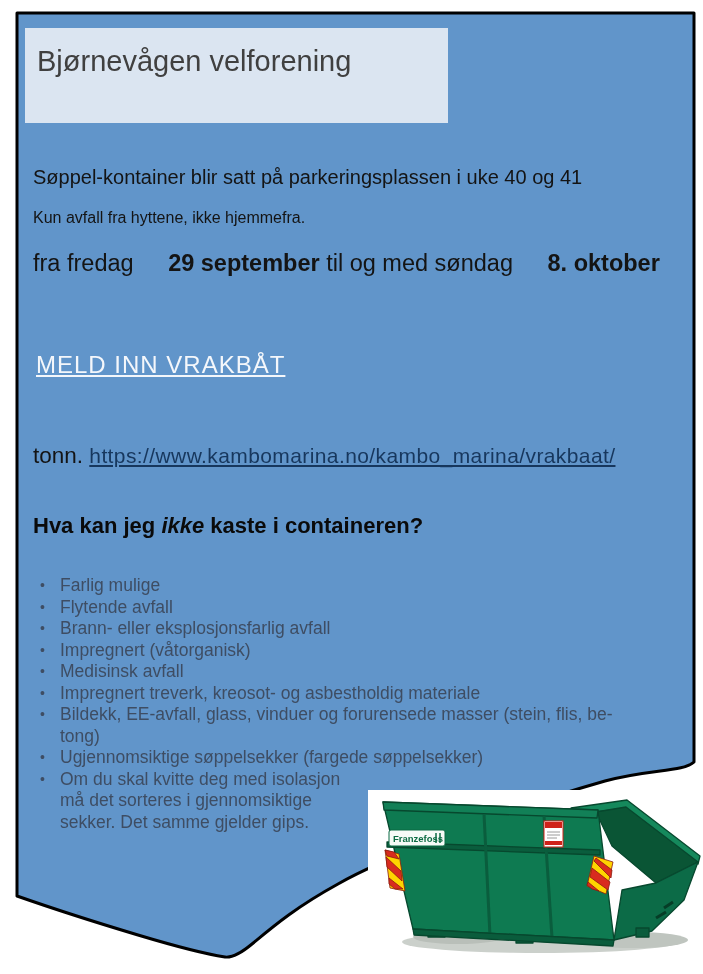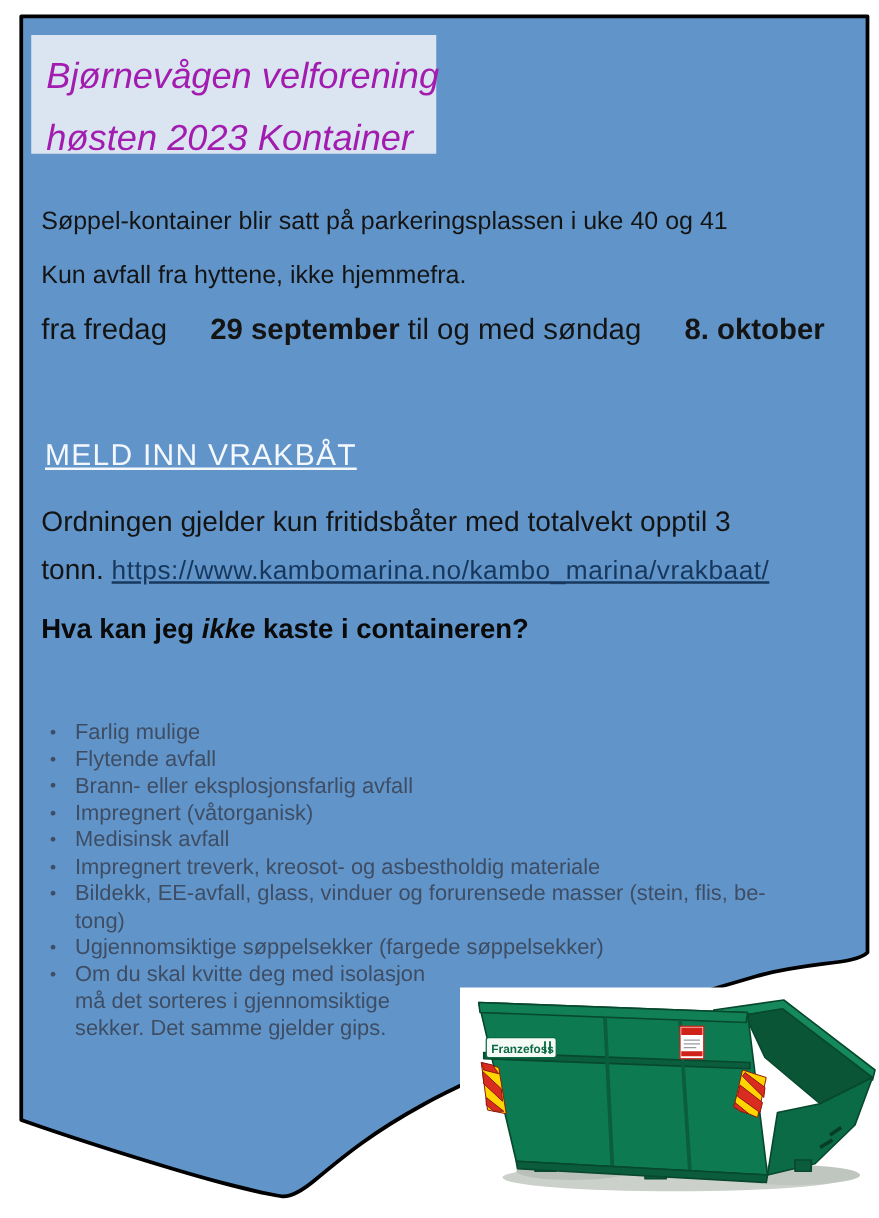--- a/index.html
+++ b/index.html
@@ -2,33 +2,33 @@
 <html><head>
 <meta charset="utf-8">
 <style>
   html,body{margin:0;padding:0;background:#ffffff;}
   .page{
     position:relative;width:703px;height:974px;background:#ffffff;
     overflow:hidden;font-family:"Liberation Sans","DejaVu Sans",sans-serif;
   }
   .banner-svg{position:absolute;left:0;top:0;}
   .title-box{
-    position:absolute;left:25px;top:28px;width:324px;height:95px;
-    background:#dbe5f1;color:#a21caf;
-    font-size:29px;line-height:50px;padding:8px 0 0 12px;box-sizing:border-box;font-style:italic;
+    position:absolute;left:25px;top:28px;width:423px;height:95px;
+    background:#dbe5f1;color:#404040;
+    font-size:29px;line-height:50px;padding:8px 0 0 12px;box-sizing:border-box;
   }
   .title-line{white-space:nowrap;}
   .txt{position:absolute;left:33px;color:#141414;margin:0;}
   .p1{top:166px;font-size:20px;}
-  .p2{top:209px;font-size:20px;}
+  .p2{top:209px;font-size:16px;}
   .p3{top:247px;font-size:23.5px;line-height:33px;}
   .meld{top:351px;left:36px;font-size:24px;color:#f4f7fb;font-weight:normal;letter-spacing:1px;text-decoration:underline;}
   .p4{top:399px;font-size:22.5px;line-height:38px;}
   .vrak-link{color:#17375d;text-decoration:underline;font-size:21px;letter-spacing:0.4px;margin-top:44px;}
-  .h3{top:490px;font-size:22px;font-weight:bold;color:#0a0a0a;}
+  .h3{top:513px;font-size:22px;font-weight:bold;color:#0a0a0a;}
   .h3 i{font-style:italic;}
   .not-list{
     position:absolute;left:33px;top:575px;margin:0;padding:0;list-style:none;
     font-size:17.5px;line-height:21.5px;color:#3e4d63;width:660px;
   }
   .not-list li{position:relative;padding-left:27px;}
   .bullet{position:absolute;left:7px;top:0;font-size:14px;}
   .li-text{white-space:pre-line;display:block;}
   .photo{
     position:absolute;left:368px;top:790px;width:335px;height:184px;background:#ffffff;
@@ -47,35 +47,33 @@
          C 556 795 500 813 450 834
          C 402 854 370 866 338 884
          C 298 906 276 924 252 944
          C 240 954 232 958 225 957
          C 212 955 178 947 138 935
          C 98 923 54 909 17 896 Z" fill="#6195ca" stroke="#000000" stroke-width="3" stroke-linejoin="round"></path>
   </svg>
 
   <div class="title-box">
     <div class="title-line">Bjørnevågen velforening</div>
-    <div class="title-line">høsten 2023 Kontainer</div>
   </div>
 
   <p class="txt p1">Søppel-kontainer blir satt på parkeringsplassen i uke 40 og 41</p>
   <p class="txt p2">Kun avfall fra hyttene, ikke hjemmefra.</p>
 
   <p class="txt p3">
     <span>fra fredag </span><b>29 september</b><span> til og med søndag </span><b>8. oktober</b>
     <br>
   </p>
 
   <h2 class="txt meld">MELD INN VRAKBÅT</h2>
 
   <p class="txt p4">
-    <span>Ordningen gjelder kun fritidsbåter med totalvekt opptil 3</span>
     <br>
     <span>tonn. </span><a href="#" class="vrak-link">https://www.kambomarina.no/kambo_marina/vrakbaat/</a>
   </p>
 
   <h3 class="txt h3">
     <span>Hva kan jeg </span><i>ikke</i><span> kaste i containeren?</span>
   </h3>
 
   <ul class="not-list">
     <li>

